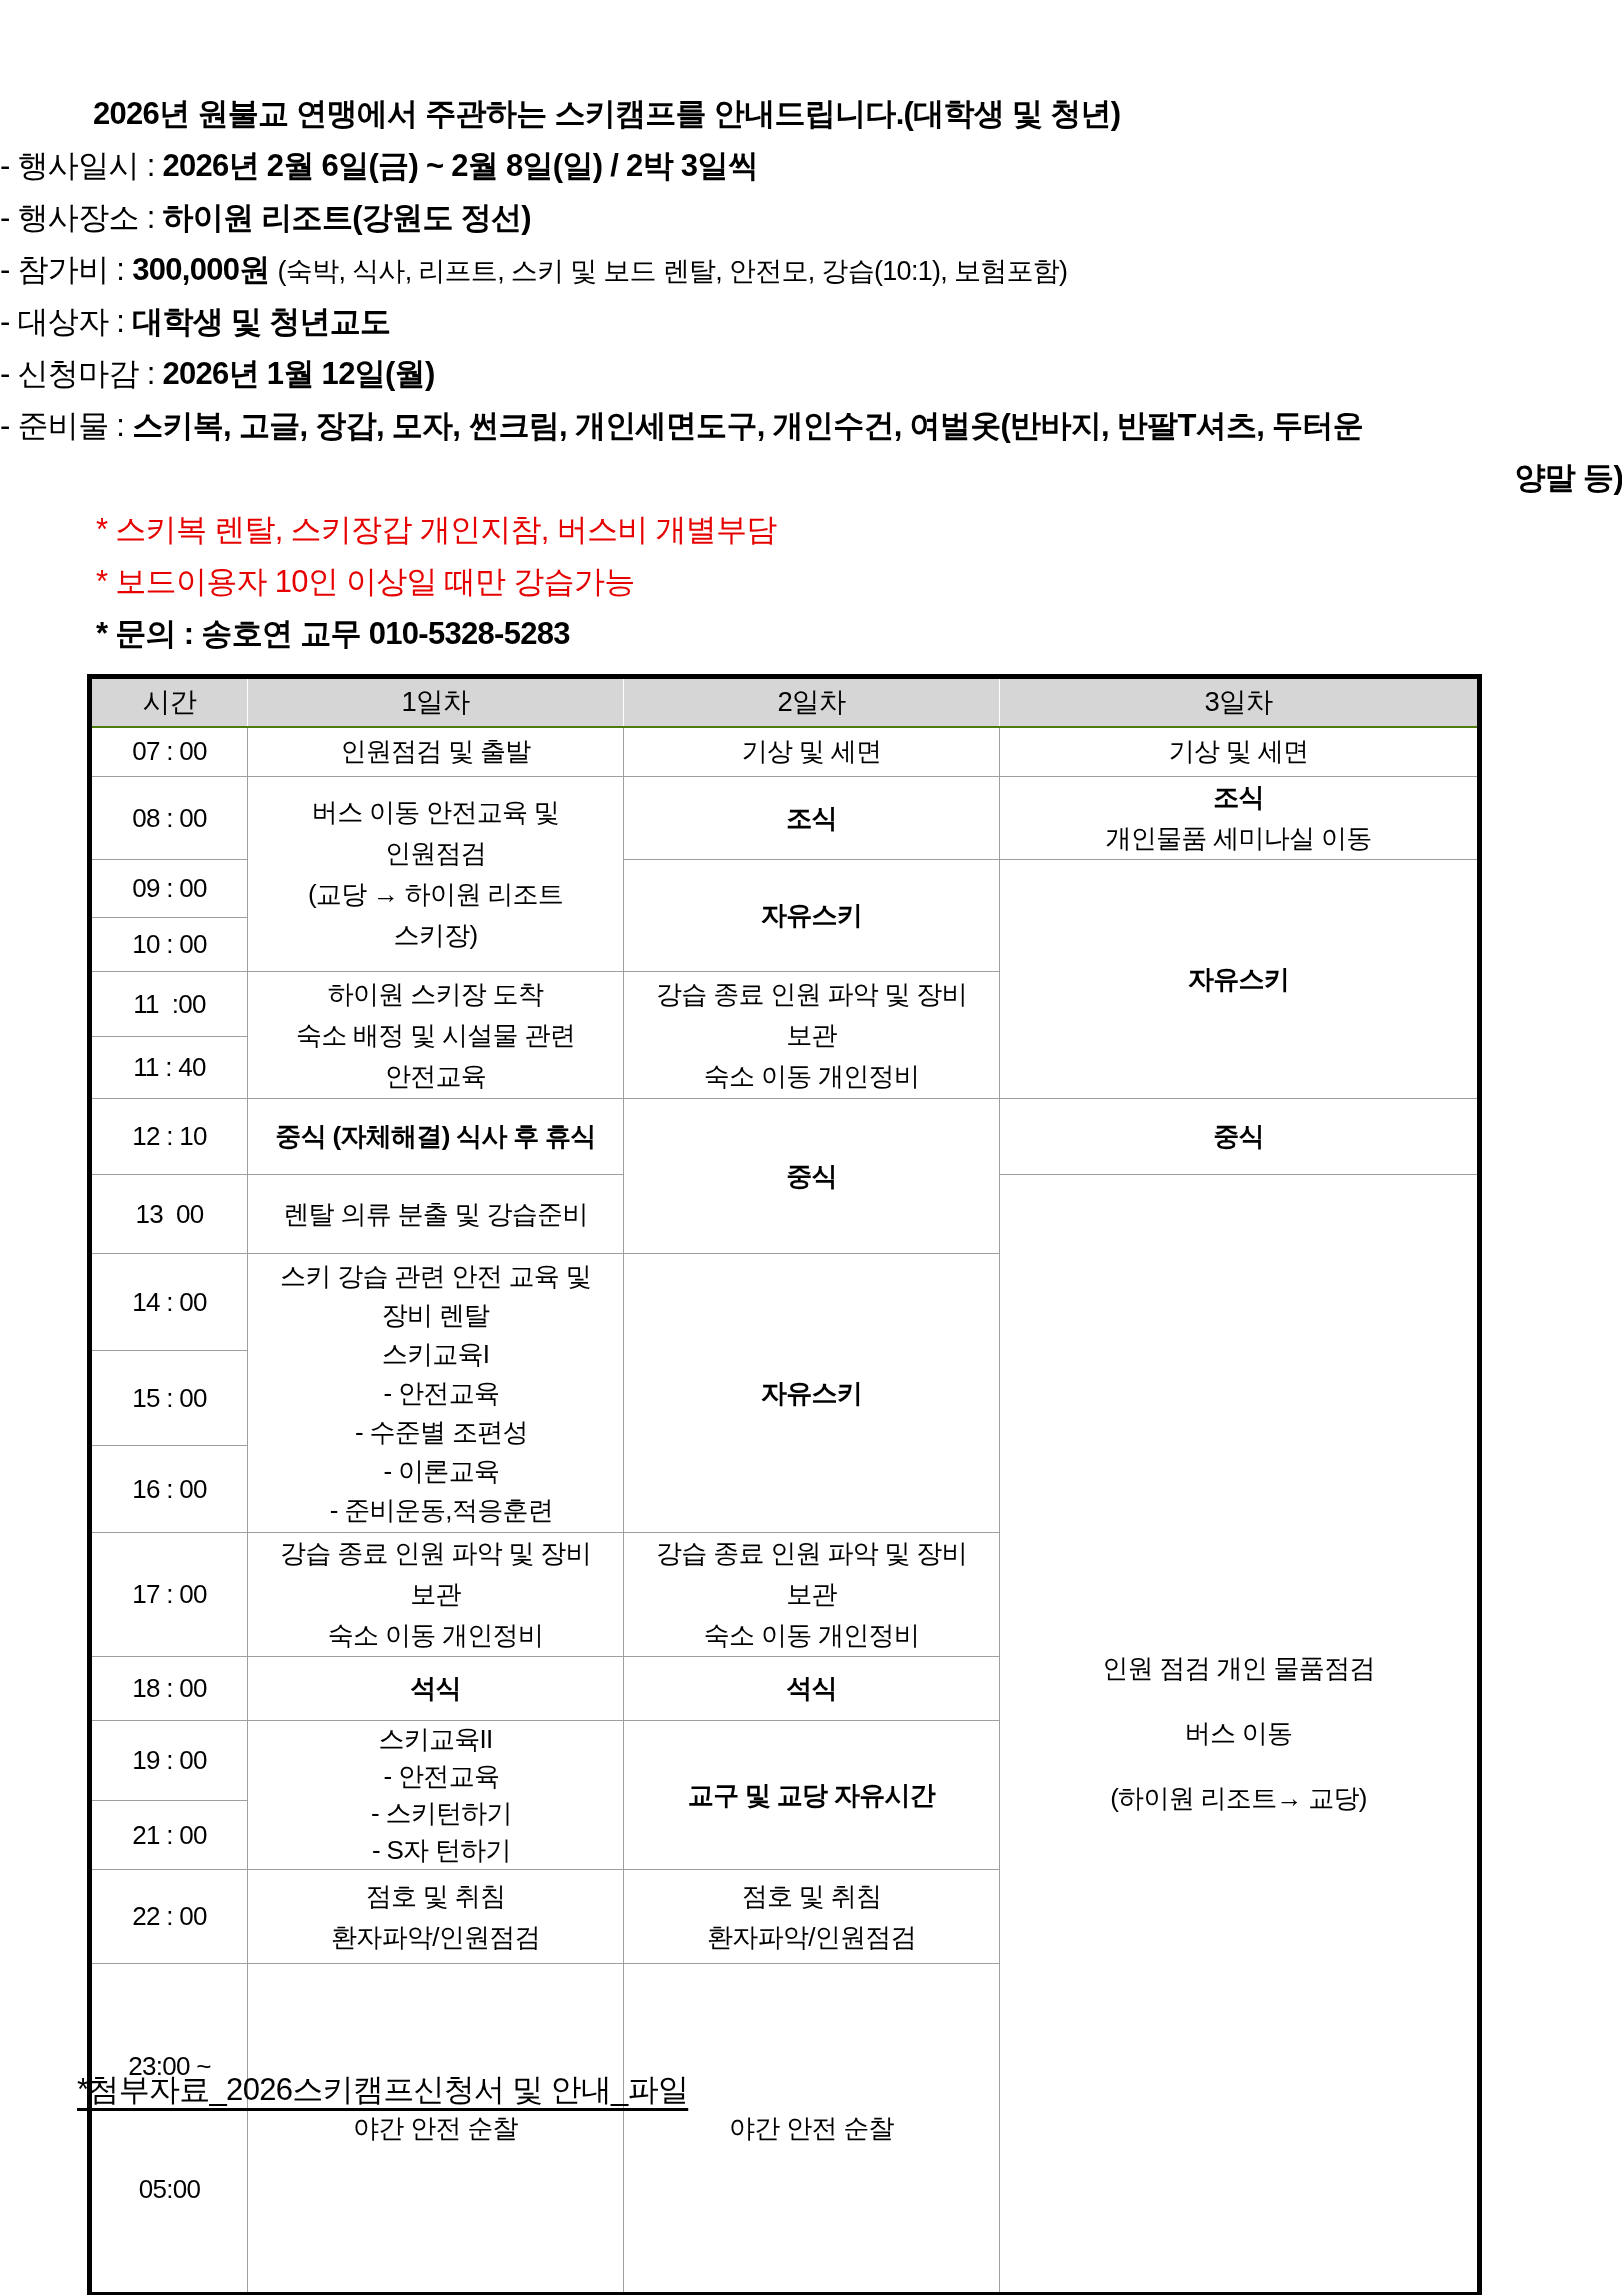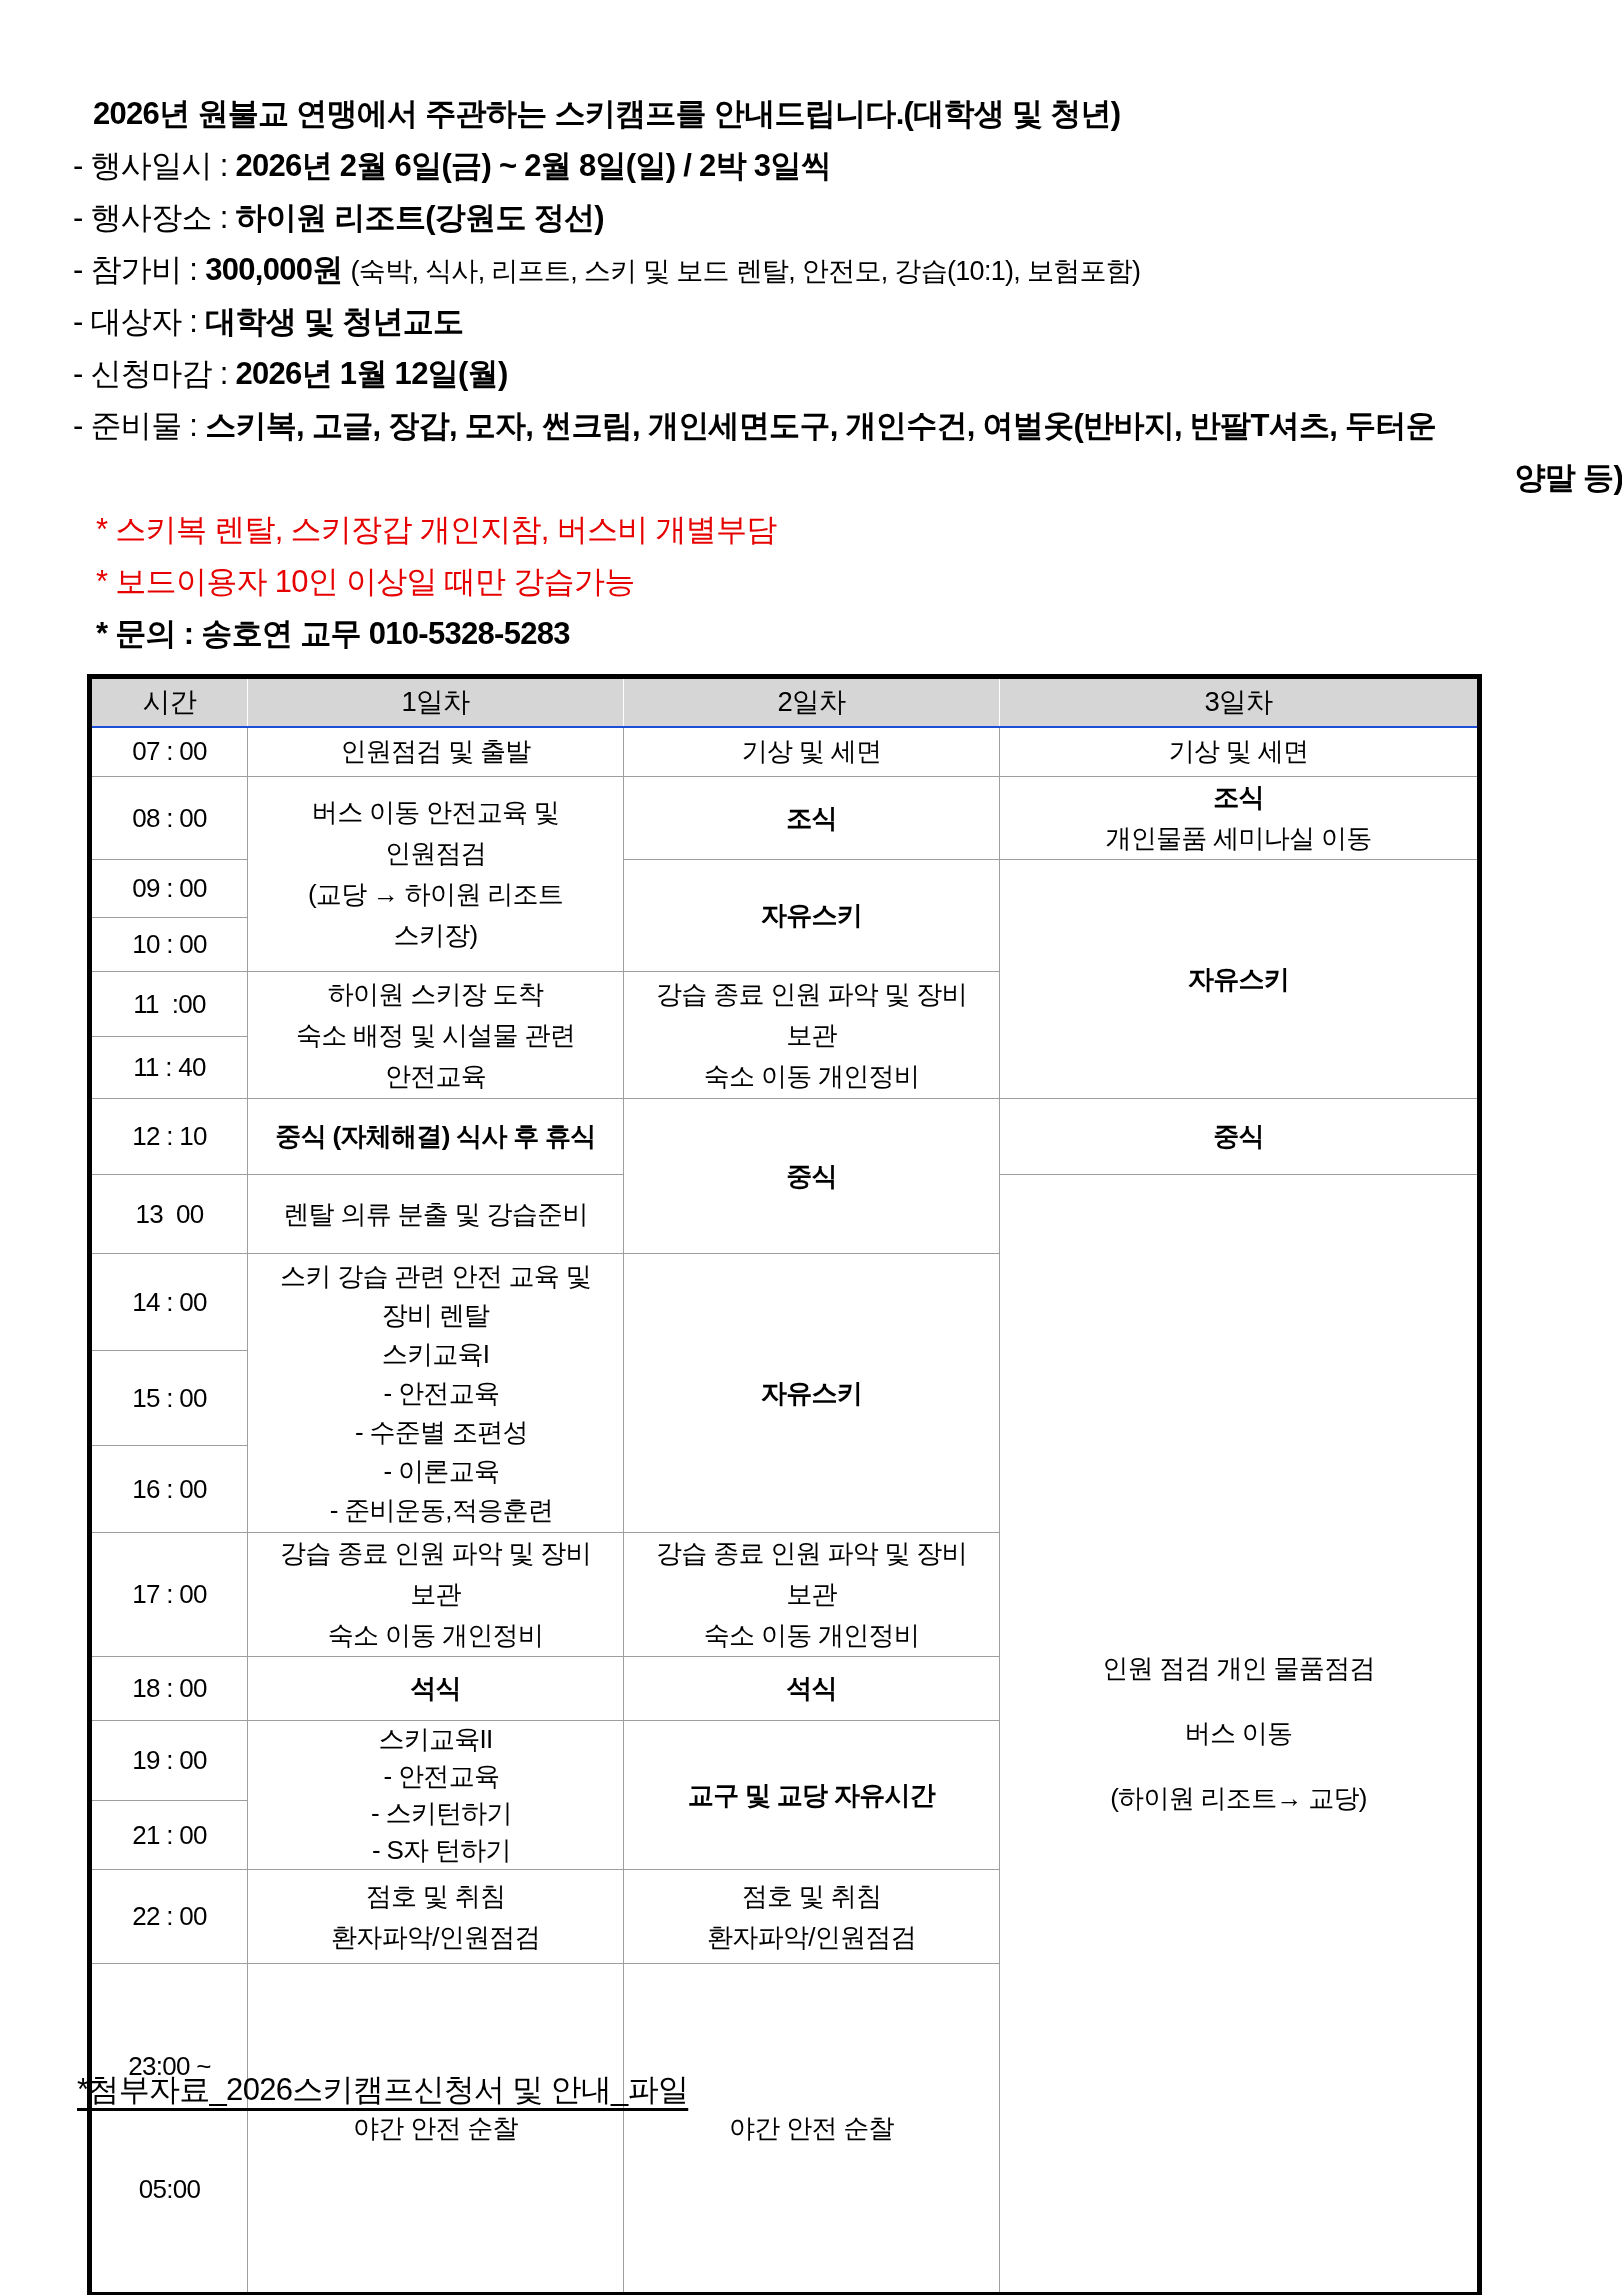--- a/index.html
+++ b/index.html
@@ -2,34 +2,34 @@
 <html style="font-size:10.5px"><head>
 <meta charset="utf-8">
 <style>
   html,body { margin:0; padding:0; background:#ffffff; }
   body { width:1623px; height:2295px; font-family:"Liberation Sans", sans-serif; color:#000; }
   .doc { position:relative; width:1623px; height:2295px; overflow:hidden; background:#fff; }
 
   
   .textblock { position:absolute; top:88px; left:0; width:1623px; }
   .line { height:52px; line-height:52px; font-size:31px; white-space:nowrap;
-          padding-left:73px; letter-spacing:-0.7px; }
+          letter-spacing:-0.7px; }
   .line.title { padding-left:93px; font-weight:bold; }
   .line .val  { font-weight:bold; }
   .line .note { font-size:27px; font-weight:normal;margin-top:44px; }
   .line.wrap2 { padding-left:251px; font-weight:bold;text-align:right; }
   .line.red   { color:#e60000; padding-left:96px; }
   .line.contact { font-weight:bold; padding-left:96px; }
 
   
   .sched { position:absolute; left:87px; top:674px; }
   table { border-collapse:collapse; table-layout:fixed; width:1391px;
           border:5.2px solid #000; }
   th { background:#d6d6d6; font-weight:normal; font-size:27.5px;
-       border-bottom:2px solid #1d4ed8; border-left:1.3px solid #fff; border-right:1.3px solid #fff;
+       border-bottom:2px solid #4d7c0f; border-left:1.3px solid #fff; border-right:1.3px solid #fff;
        text-align:center; vertical-align:middle; letter-spacing:-0.7px; }
   td { border:1.3px solid #9e9e9e; font-size:26px; line-height:41px; padding:0;
        text-align:center; vertical-align:middle; letter-spacing:-0.7px; }
   td.t { white-space:pre; }
   td.b, td .b { font-weight:bold; }
   td.lh100 { line-height:65px; }
   td.lh60  { line-height:39px; }
   td.lh56  { line-height:37px; }
   td div { white-space:nowrap; }
   td div.l { text-align:center; padding-left:11.8px; }

